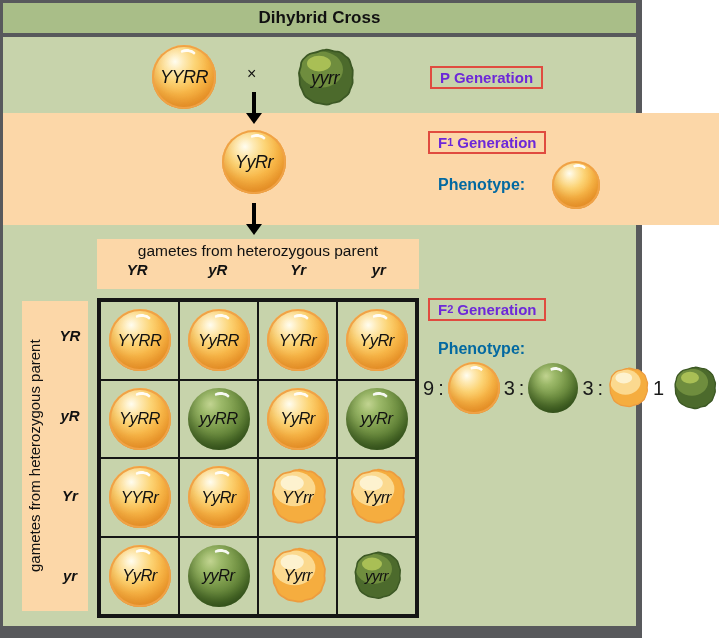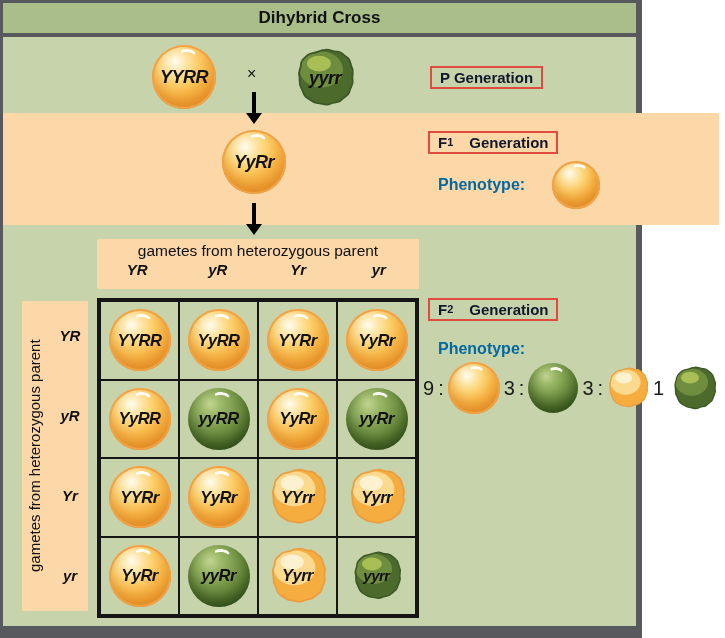--- a/index.html
+++ b/index.html
@@ -8,27 +8,27 @@
          border-style:solid;border-color:#58595c;border-width:3px 6px 12px 3px;
          background:#c7d3ab;}
   .titlebar{height:30px;line-height:30px;text-align:center;background:#a9be88;
             border-bottom:4px solid #58595c;font-size:17px;font-weight:bold;color:#111;}
   .content{position:relative;width:716px;height:589px;}
 
   .band-f1{position:absolute;left:0;top:76px;width:100%;height:112px;background:#fcd7a8;}
 
   
   .gen-box{position:absolute;display:inline-flex;align-items:center;box-sizing:border-box;
-           border:2px solid #e04b3f;padding:1px 8px 2px 8px;font-size:15px;font-weight:bold;color:#0f172a;height:23px;}
+           border:2px solid #e04b3f;padding:1px 8px 2px 8px;font-size:15px;font-weight:bold;color:#6d28d9;height:23px;}
   .gen-box sub{font-size:11px;line-height:0;}
-  .gen-rest{margin-left:16px;}
+  .gen-rest{margin-left:4px;}
 
   
   .pea{position:absolute;display:flex;align-items:center;justify-content:center;}
-  .pea .geno{position:relative;z-index:2;font-weight:bold;font-style:italic;color:#111;white-space:nowrap;}
+  .pea .geno{position:relative;z-index:2;font-weight:normal;font-style:italic;color:#111;white-space:nowrap;}
   .pea.yellow-round{border-radius:50%;
      background:radial-gradient(circle at 36% 26%, #fffdf0 0%, #feeab4 14%, #fcd475 32%, #f9b94a 52%, #f4a634 72%, #ee9c31 100%);
      box-shadow:inset 0 0 0 2px #f0a246, inset 0 -8px 14px rgba(200,105,20,.45);}
   .pea.green-round{border-radius:50%;
      background:radial-gradient(circle at 36% 26%, #c2d491 0%, #9cb969 18%, #7a9a4a 42%, #5c7e33 68%, #446426 90%, #3a5a20 100%);
      box-shadow:inset 0 -8px 14px rgba(15,40,5,.5);}
   .pea.yellow-round::after,.pea.green-round::after{content:"";position:absolute;top:7%;left:40%;
      width:24%;height:15%;border:2px solid transparent;border-top:3px solid rgba(255,255,255,.92);
      border-radius:50%;transform:rotate(8deg);z-index:1;}
   

